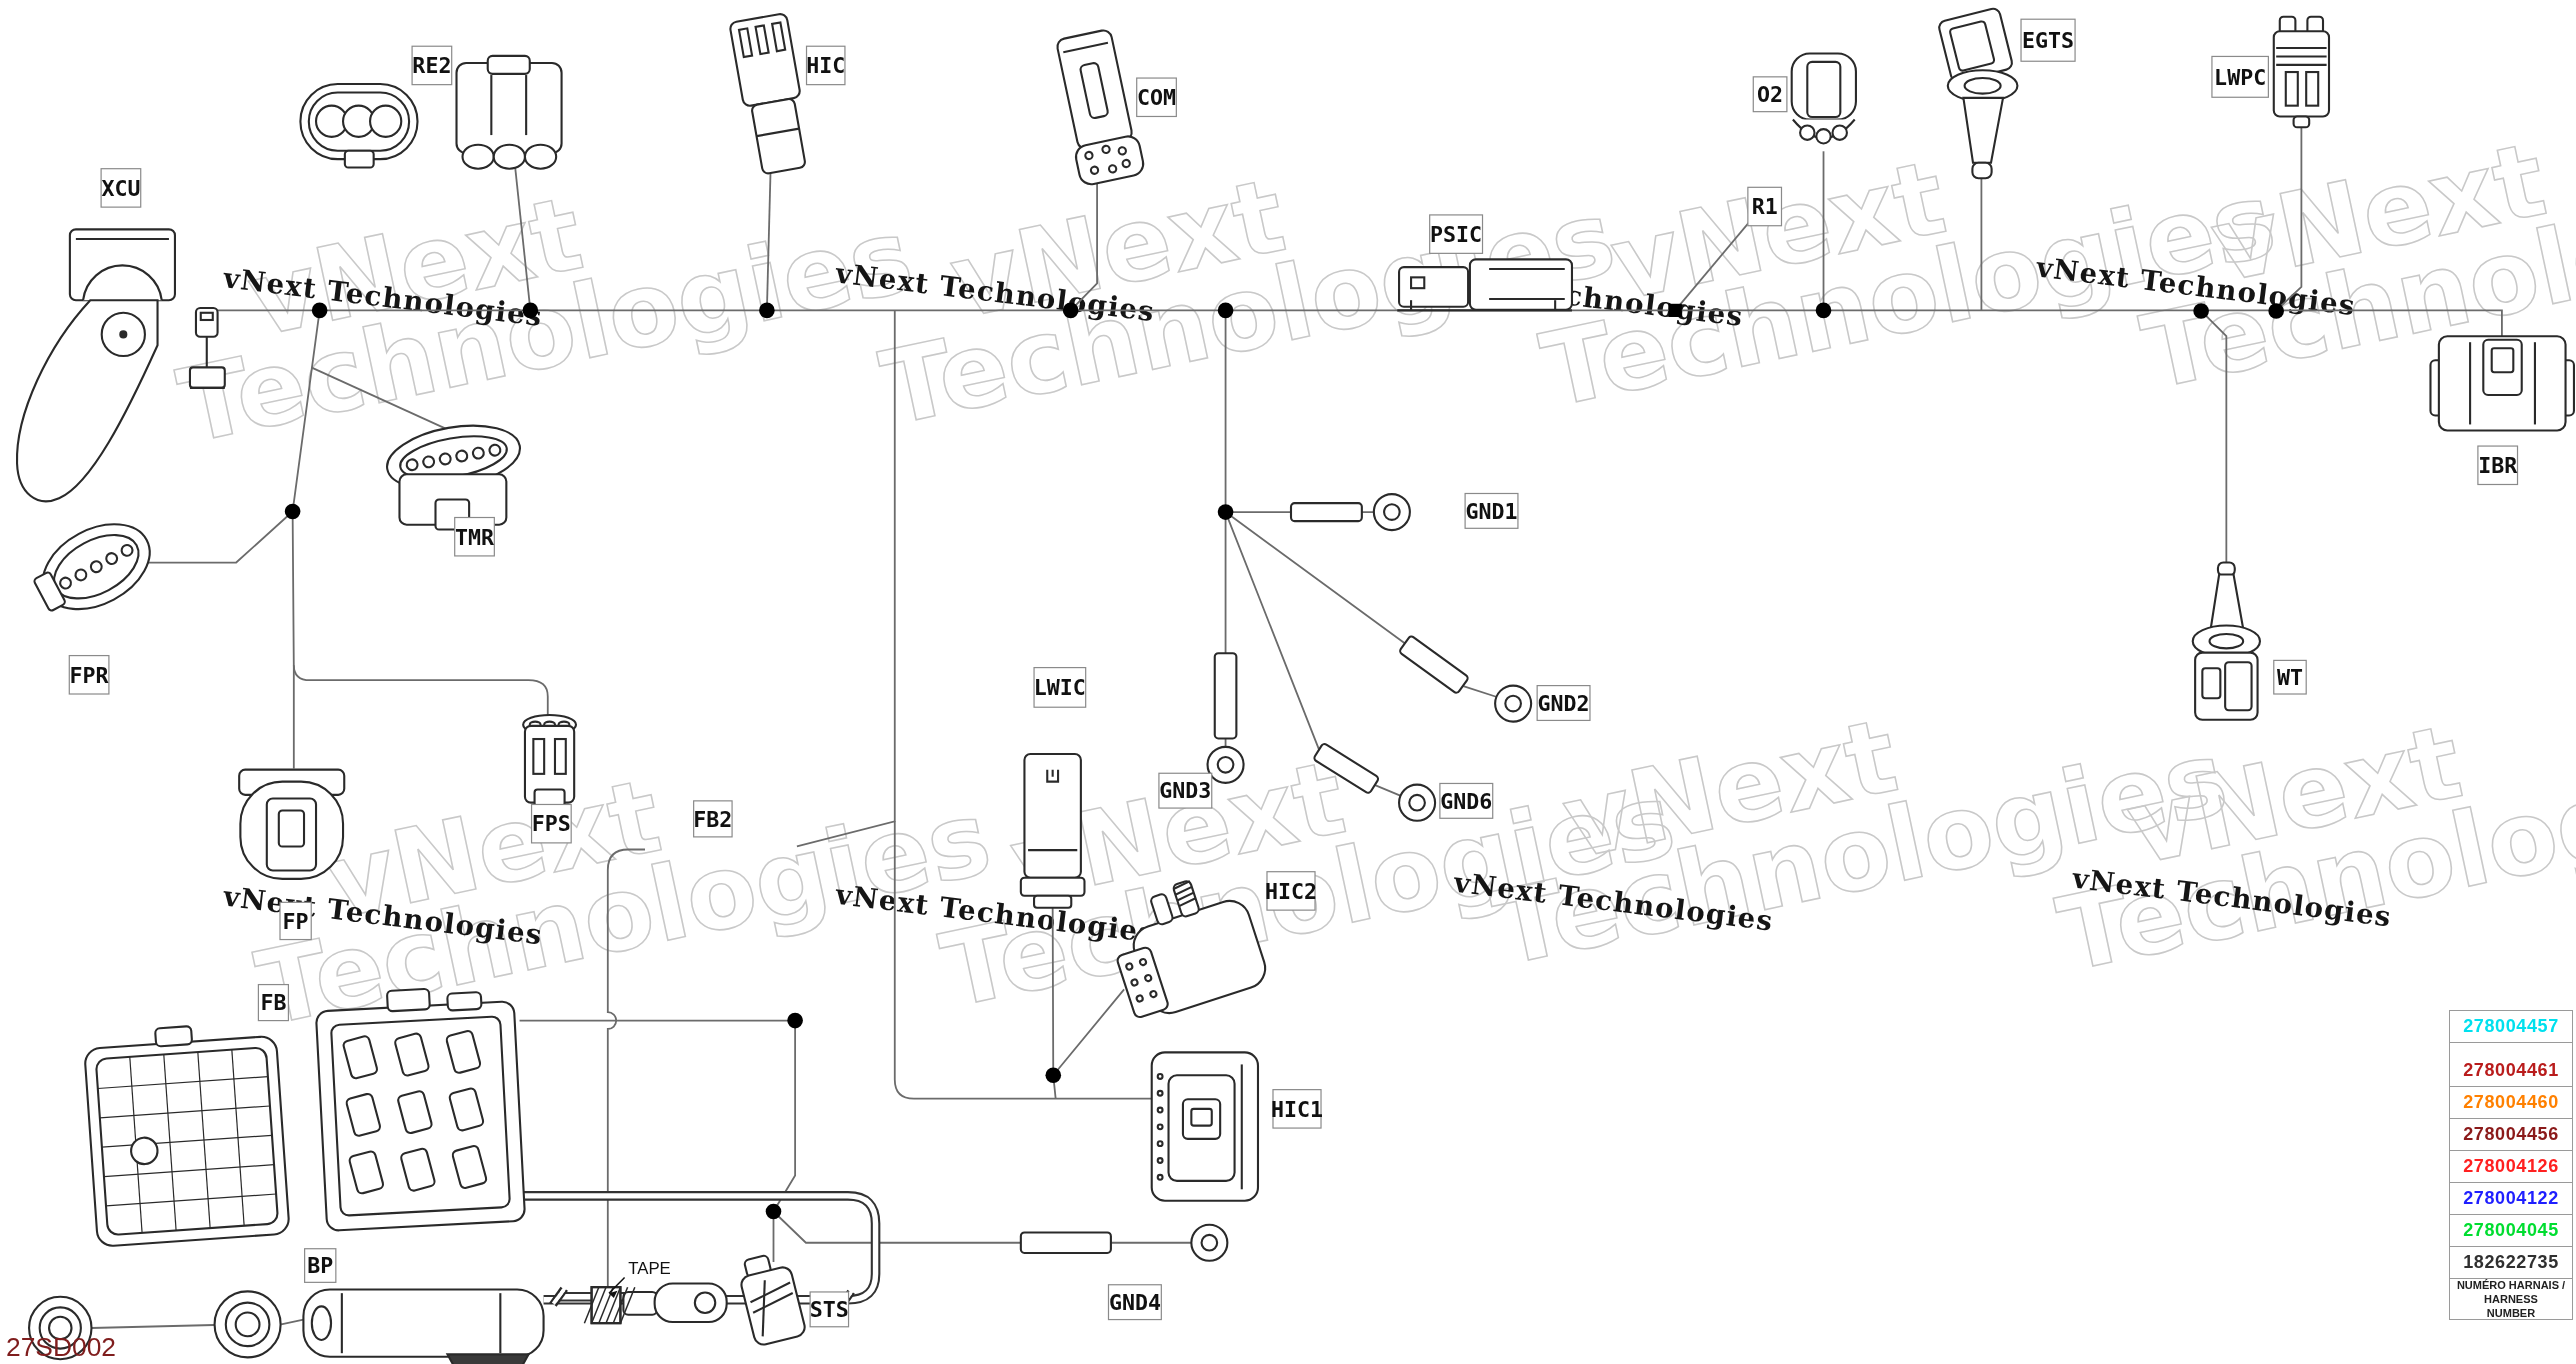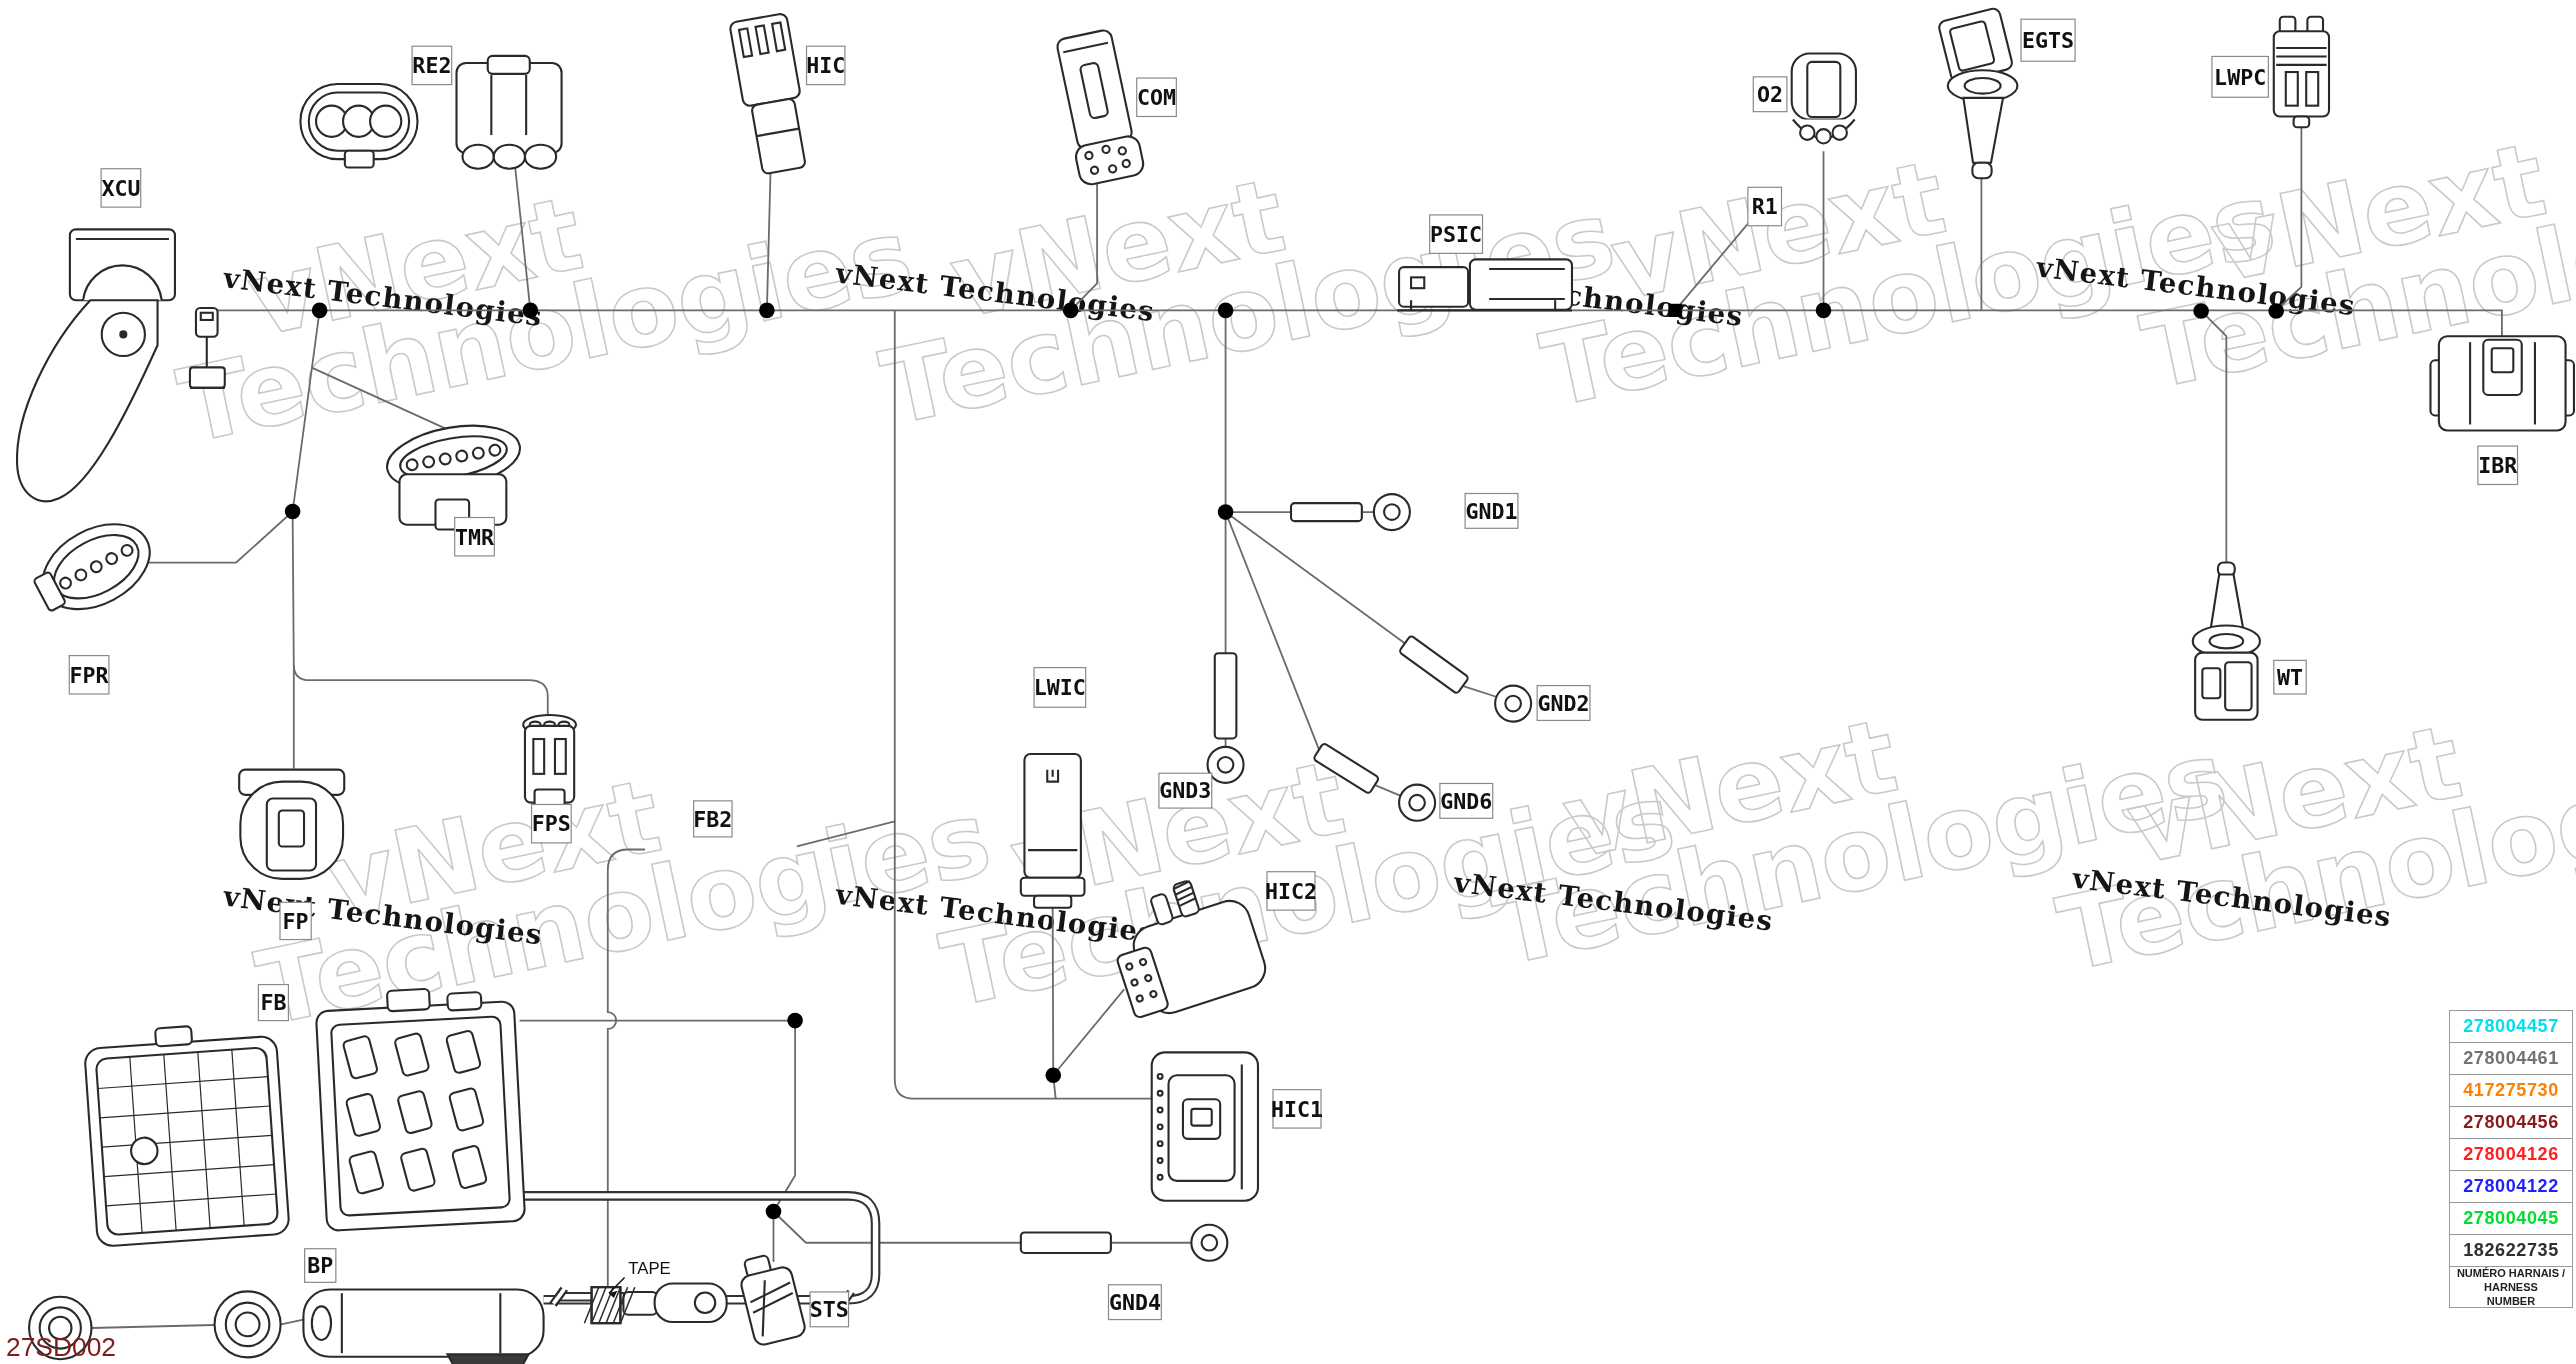--- a/index.html
+++ b/index.html
@@ -539,22 +539,22 @@
         </g>
       </g>
     </svg>
 
   <div class="sheet-code">27SD002</div>
 
 
   <div class="htable" id="harness-table">
 
     <div class="htable-row" style="color: rgb(0, 224, 238);">278004457</div>
-      <div class="htable-row" style="color: #737373;">278004461</div>
-      <div class="htable-row" style="color: rgb(255, 128, 0);">417275730</div>
+      <div class="htable-row" style="color: #b91c1c; margin-top: 12px;">278004461</div>
+      <div class="htable-row" style="color: rgb(255, 128, 0);">278004460</div>
       <div class="htable-row" style="color: rgb(139, 26, 26);">278004456</div>
       <div class="htable-row" style="color: rgb(255, 32, 32);">278004126</div>
       <div class="htable-row" style="color: rgb(31, 31, 255);">278004122</div>
       <div class="htable-row" style="color: rgb(0, 221, 48);">278004045</div>
       <div class="htable-row" style="color: rgb(48, 48, 48);">182622735</div>
       <div class="htable-footer">
       <span>NUMÉRO HARNAIS / HARNESS</span>
       <span>NUMBER</span>
     </div>
   </div>

